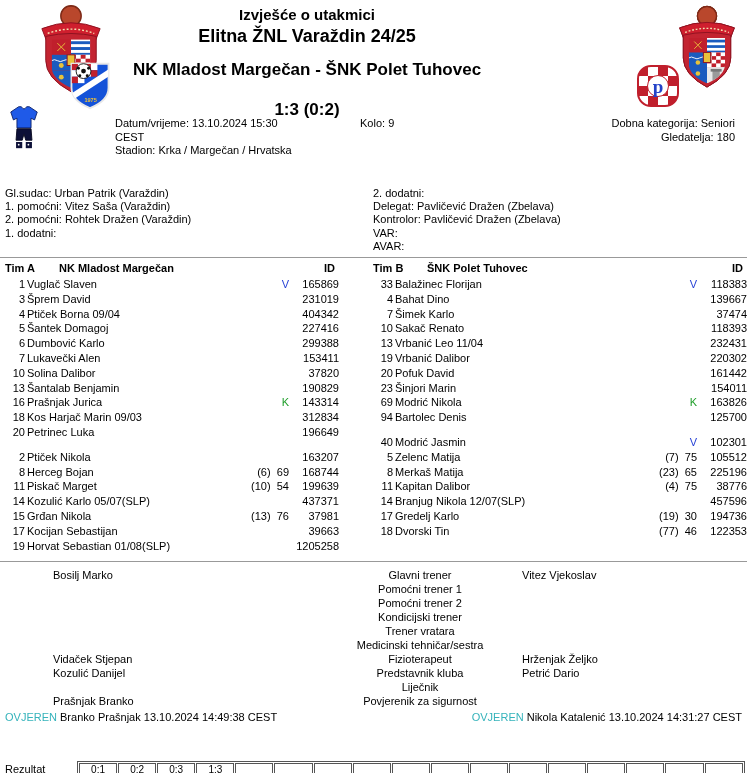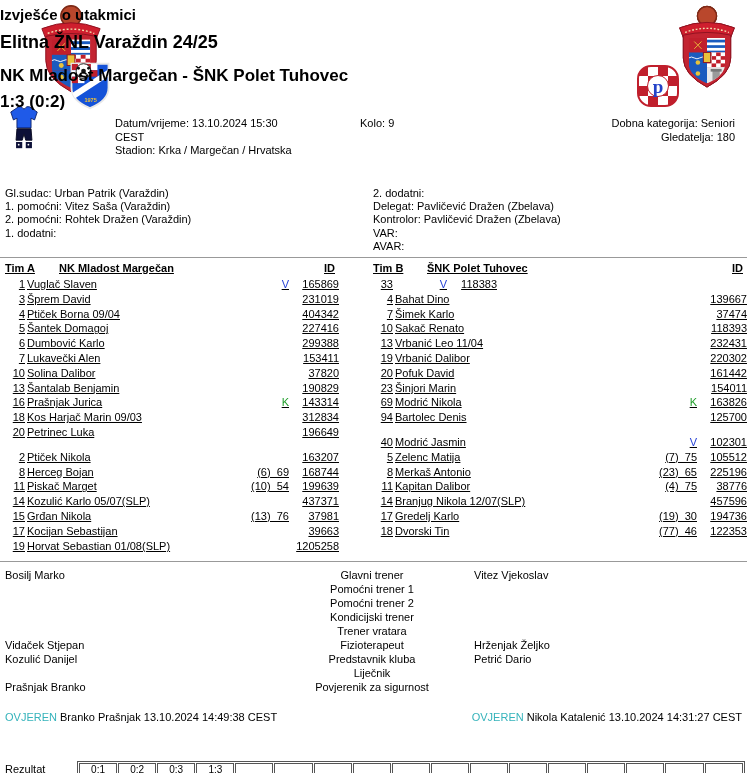--- a/index.html
+++ b/index.html
@@ -4,25 +4,25 @@
 <style>
   * { margin:0; padding:0; box-sizing:border-box; }
   html,body { background:#fff; }
   body {
     width:747px; height:773px; position:relative; overflow:hidden;
     font-family:"Liberation Sans", sans-serif; font-size:11px; color:#000;
   }
   .abs { position:absolute; }
 
   
-  .titles { position:absolute; left:0; top:6px; width:614px; text-align:left; }
+  .titles { position:absolute; left:0; top:6px; width:614px; text-align:center; }
   .t1 { font-size:15px; font-weight:bold; }
-  .t2 { font-size:18px; font-weight:bold; margin-top:9px; }
+  .t2 { font-size:18px; font-weight:bold; margin-top:3px; }
   .t3 { font-size:17px; font-weight:bold; margin-top:13px; }
-  .t4 { font-size:17px; font-weight:bold; margin-top:6px; }
+  .t4 { font-size:17px; font-weight:bold; margin-top:20px; }
 
   
   .crest-left  { left:38px;  top:3px;  width:66px; height:92px; }
   .crest-right { left:676px; top:3px;  width:62px; height:88px; }
   .badge-mladost { left:68px;  top:60px; width:44px; height:50px; }
   .badge-polet   { left:636px; top:64px; width:44px; height:44px; }
   .kit-icon      { left:9px;   top:104px; width:30px; height:46px; }
 
   
   .info { position:absolute; top:117px; left:115px; width:620px; display:flex; line-height:13.5px; }
@@ -31,38 +31,38 @@
   .info-right { flex:1; text-align:right; }
 
   
   .officials { position:absolute; top:187px; left:5px; width:737px; display:flex; line-height:13.2px; }
   .off-col { width:368px; }
 
   .hr1 { position:absolute; top:257px; left:0; width:747px; border-top:1px solid #999; }
   .hr2 { position:absolute; top:561px; left:0; width:747px; border-top:1px solid #999; }
 
   
-  .roster { position:absolute; top:262px; left:0; width:747px; display:flex;text-decoration:underline; }
+  .roster { position:absolute; top:262px; left:0; width:747px; display:flex; }
   .team-a { margin-left:5px; width:334px; }
   .team-b { margin-left:34px; width:374px; }
   .r-head { display:flex; font-weight:bold; height:16px; }
   .h-tim  { width:54px; }
   .h-name { flex:1; }
   .h-id   { width:46px; text-align:right; padding-right:4px; }
   .p-row  { display:flex; height:14.8px; }
   .p-num  { width:20px; text-align:right; }
   .p-name { flex:1; padding-left:2px; }
   .p-mark { width:58px; text-align:right; padding-right:4px; white-space:pre; }
   .p-id   { width:46px; text-align:right; }
   .badge-V { color:#2742d6; }
   .badge-K { color:#1f9e2a; }
   .sub-gap { height:10px; }
 
   
-  .staff { position:absolute; top:569px; left:0; width:747px; }
+  .staff { position:absolute; top:569px; left:0; width:747px;padding-left:48px; }
   .s-row  { display:flex; height:14px; }
   .s-left { width:292px; padding-left:5px; }
   .s-role { width:160px; text-align:center; }
   .s-right{ flex:1; padding-left:22px; }
 
   
   .cert { position:absolute; top:711px; left:5px; width:737px; display:flex; justify-content:space-between; }
   .ovj  { color:#35b3bb; }
 
   
@@ -372,20 +372,21 @@
   </div>
   <div class="team-b">
     <div class="r-head">
       <span class="h-tim">Tim B</span>
       <span class="h-name">ŠNK Polet Tuhovec</span>
       <span class="h-id">ID</span>
     </div>
     <div>
         <div class="p-row">
     <span class="p-num">33</span>
+    <span class="p-name">Balažinec Florijan</span>
     <span class="p-mark badge-V">V</span>
     <span class="p-id">118383</span>
   </div>
         <div class="p-row">
     <span class="p-num">4</span>
     <span class="p-name">Bahat Dino</span>
     <span class="p-mark"></span>
     <span class="p-id">139667</span>
   </div>
         <div class="p-row">
@@ -446,21 +447,21 @@
     <span class="p-id">102301</span>
   </div>
         <div class="p-row">
     <span class="p-num">5</span>
     <span class="p-name">Zelenc Matija</span>
     <span class="p-mark">(7)  75</span>
     <span class="p-id">105512</span>
   </div>
         <div class="p-row">
     <span class="p-num">8</span>
-    <span class="p-name">Merkaš Antonio</span>
+    <span class="p-name">Merkaš Matija</span>
     <span class="p-mark">(23)  65</span>
     <span class="p-id">225196</span>
   </div>
         <div class="p-row">
     <span class="p-num">11</span>
     <span class="p-name">Kapitan Dalibor</span>
     <span class="p-mark">(4)  75</span>
     <span class="p-id">38776</span>
   </div>
         <div class="p-row">
@@ -502,20 +503,25 @@
     <span class="s-right"></span>
   </div>
     <div class="s-row">
     <span class="s-left"></span>
     <span class="s-role">Kondicijski trener</span>
     <span class="s-right"></span>
   </div>
     <div class="s-row">
     <span class="s-left"></span>
     <span class="s-role">Trener vratara</span>
+    <span class="s-right"></span>
+  </div>
+    <div class="s-row">
+    <span class="s-left"></span>
+    <span class="s-role">Medicinski tehničar/sestra</span>
     <span class="s-right"></span>
   </div>
     <div class="s-row">
     <span class="s-left">Vidaček Stjepan</span>
     <span class="s-role">Fizioterapeut</span>
     <span class="s-right">Hrženjak Željko</span>
   </div>
     <div class="s-row">
     <span class="s-left">Kozulić Danijel</span>
     <span class="s-role">Predstavnik kluba</span>

